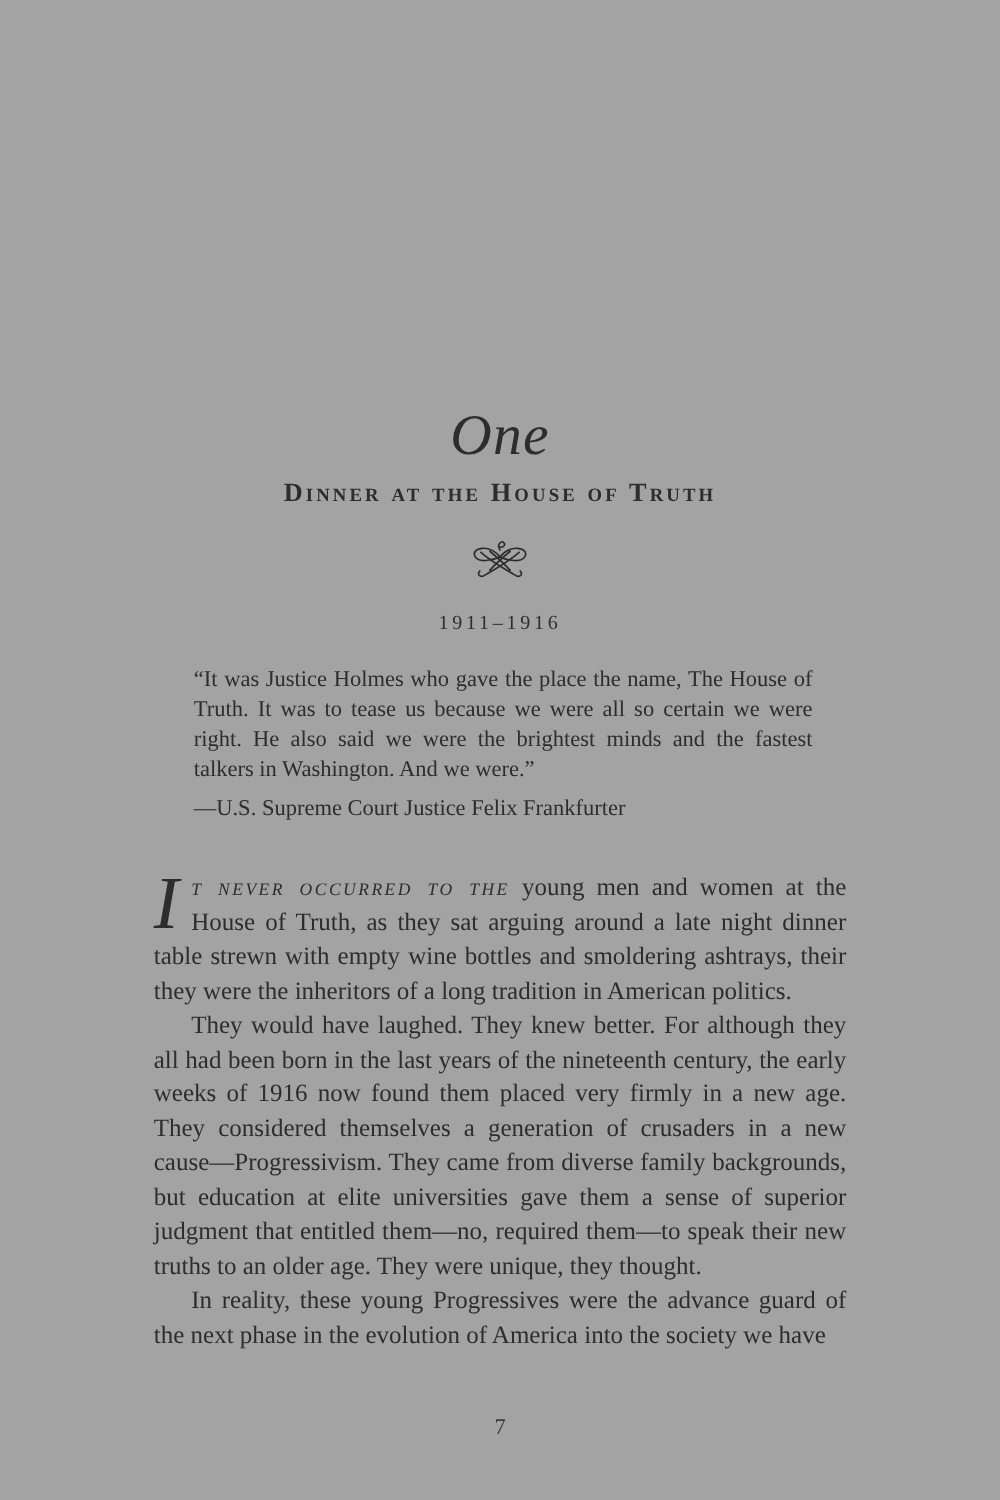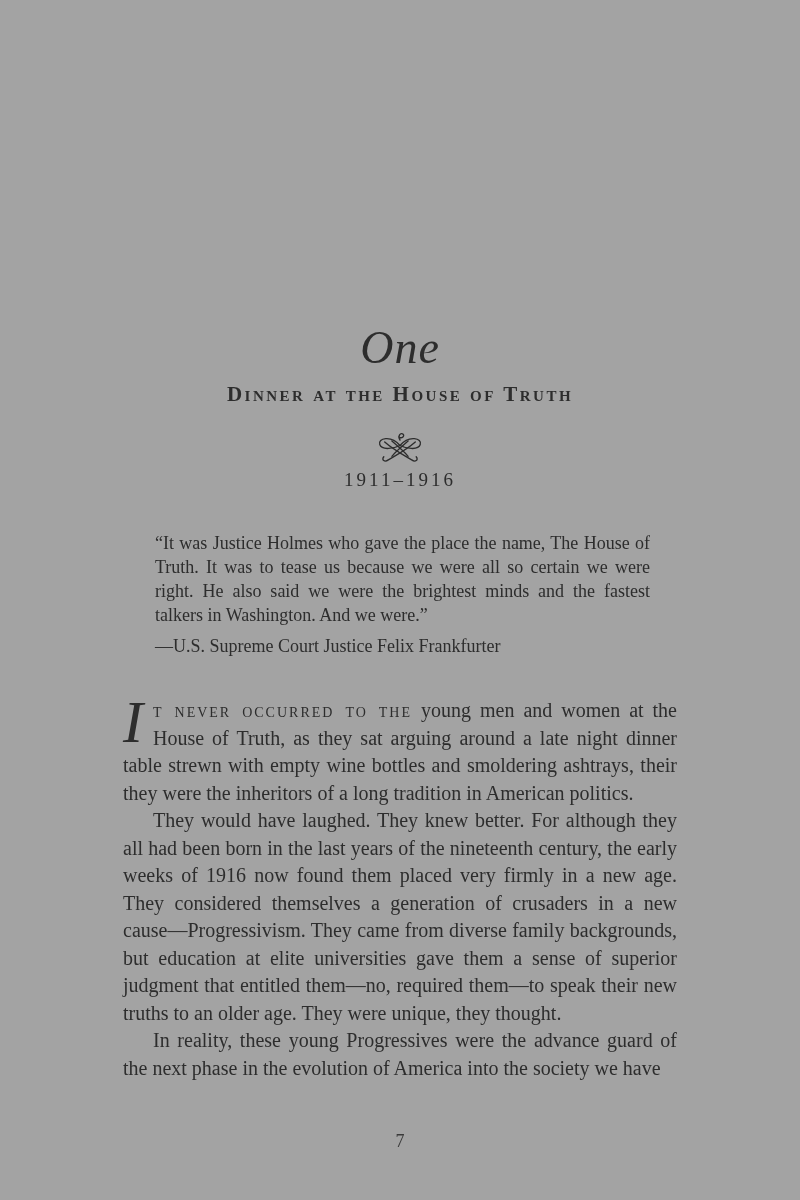--- a/index.html
+++ b/index.html
@@ -39,21 +39,22 @@
     line-height: 1.15;
     font-variant: small-caps;
     letter-spacing: 2.5px;
     font-weight: 700;
   }
   .ornament-wrap {
     margin-top: 25px;
     height: 38px;
   }
   .chapter-dates {
-    font-size: 19px;
+    margin-top: 21px;
+    font-size: 16px;
     letter-spacing: 3px;
     font-variant: small-caps;
   }
 
   
   .epigraph {
     position: absolute;
     top: 531px;
     left: 155px;
     width: 495px;
@@ -92,20 +93,21 @@
   .drop-cap {
     float: left;
     font-style: italic;
     font-size: 60px;
     line-height: 46px;
     padding: 2px 10px 0 0;
   }
   .opening-caps {
     font-variant: small-caps;
     letter-spacing: 2px;
+    font-style: italic;
   }
 
   
   .folio {
     position: absolute;
     top: 1131px;
     left: 0;
     right: 0;
     text-align: center;
     font-size: 18px;

